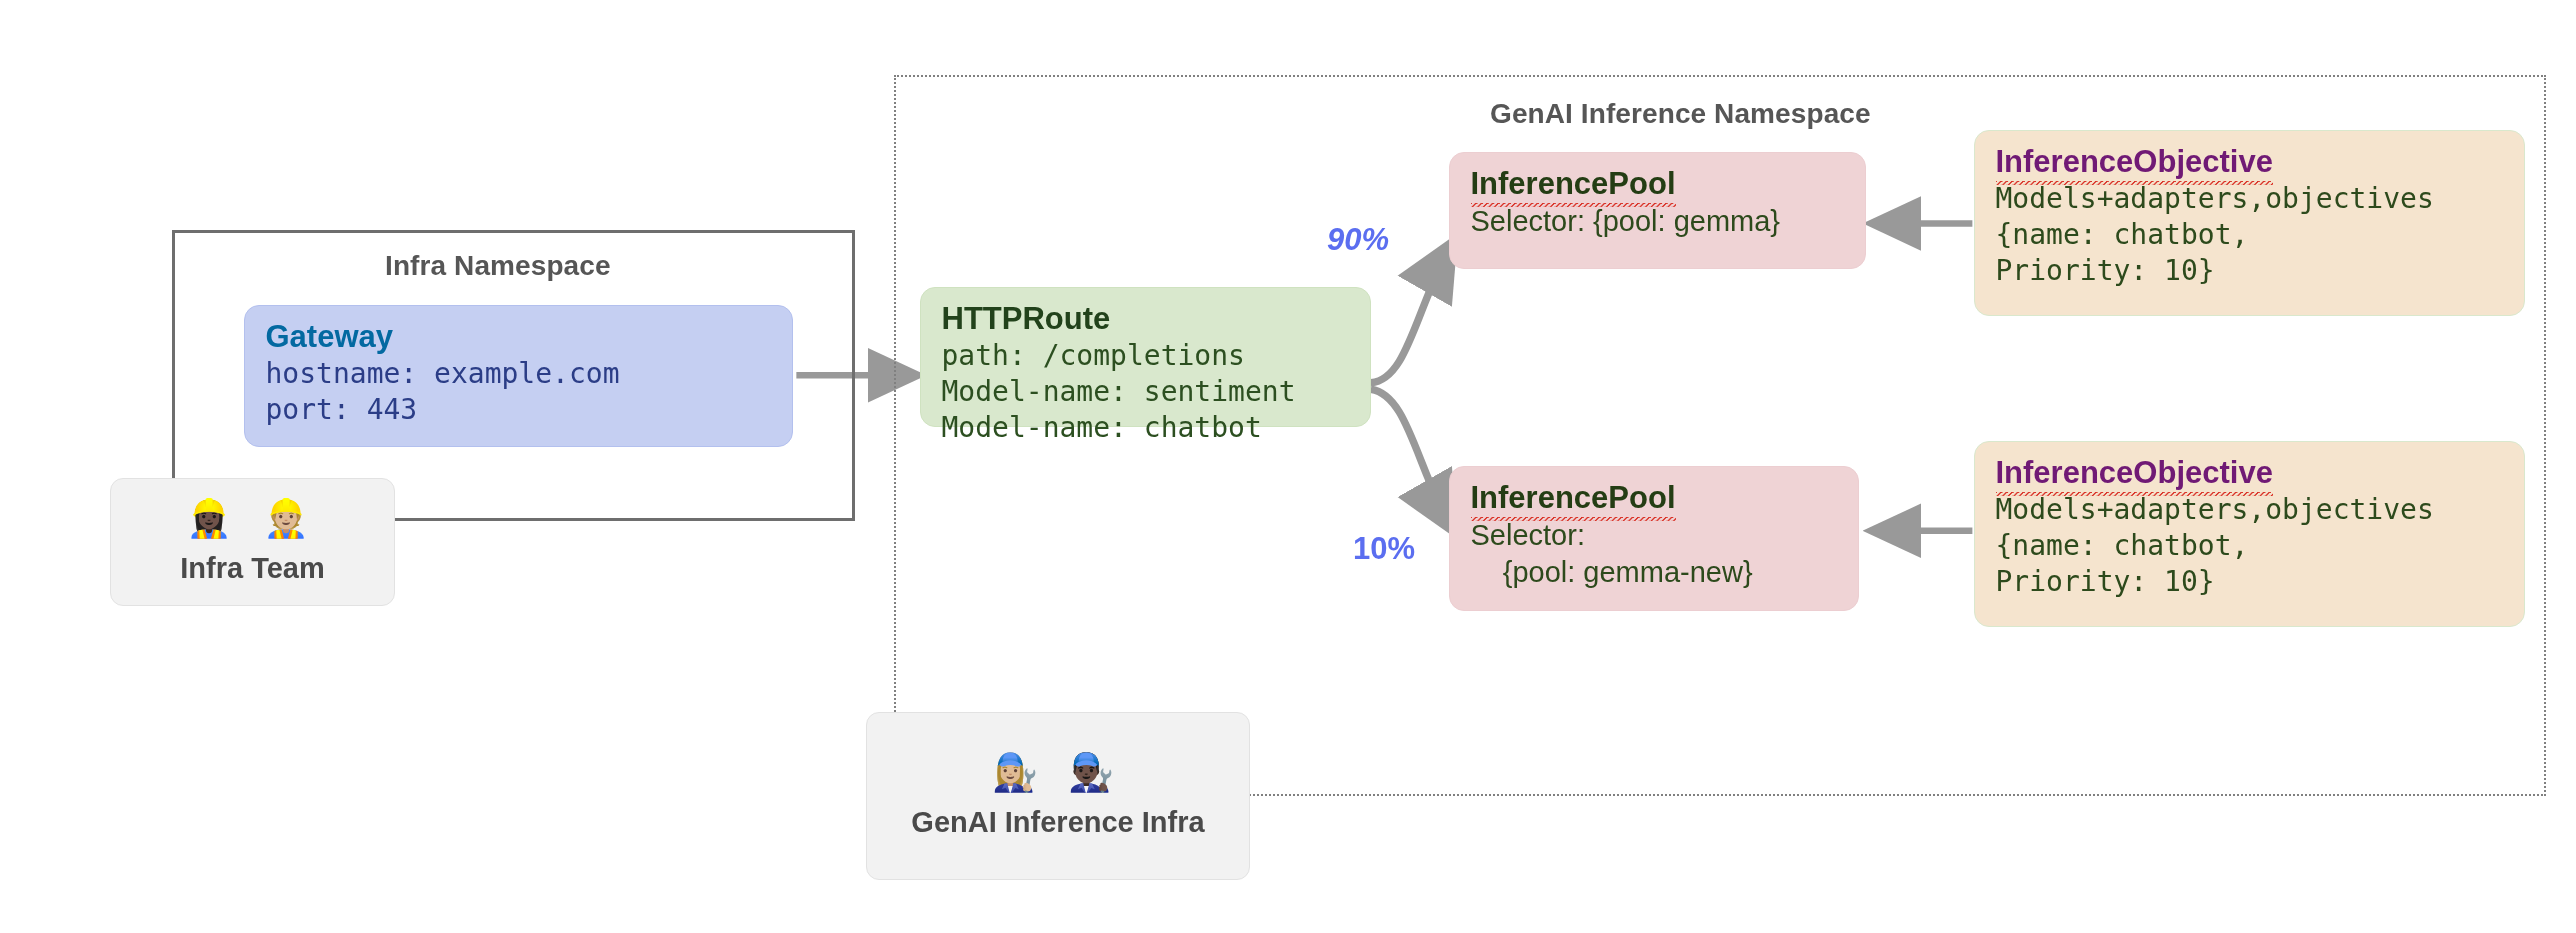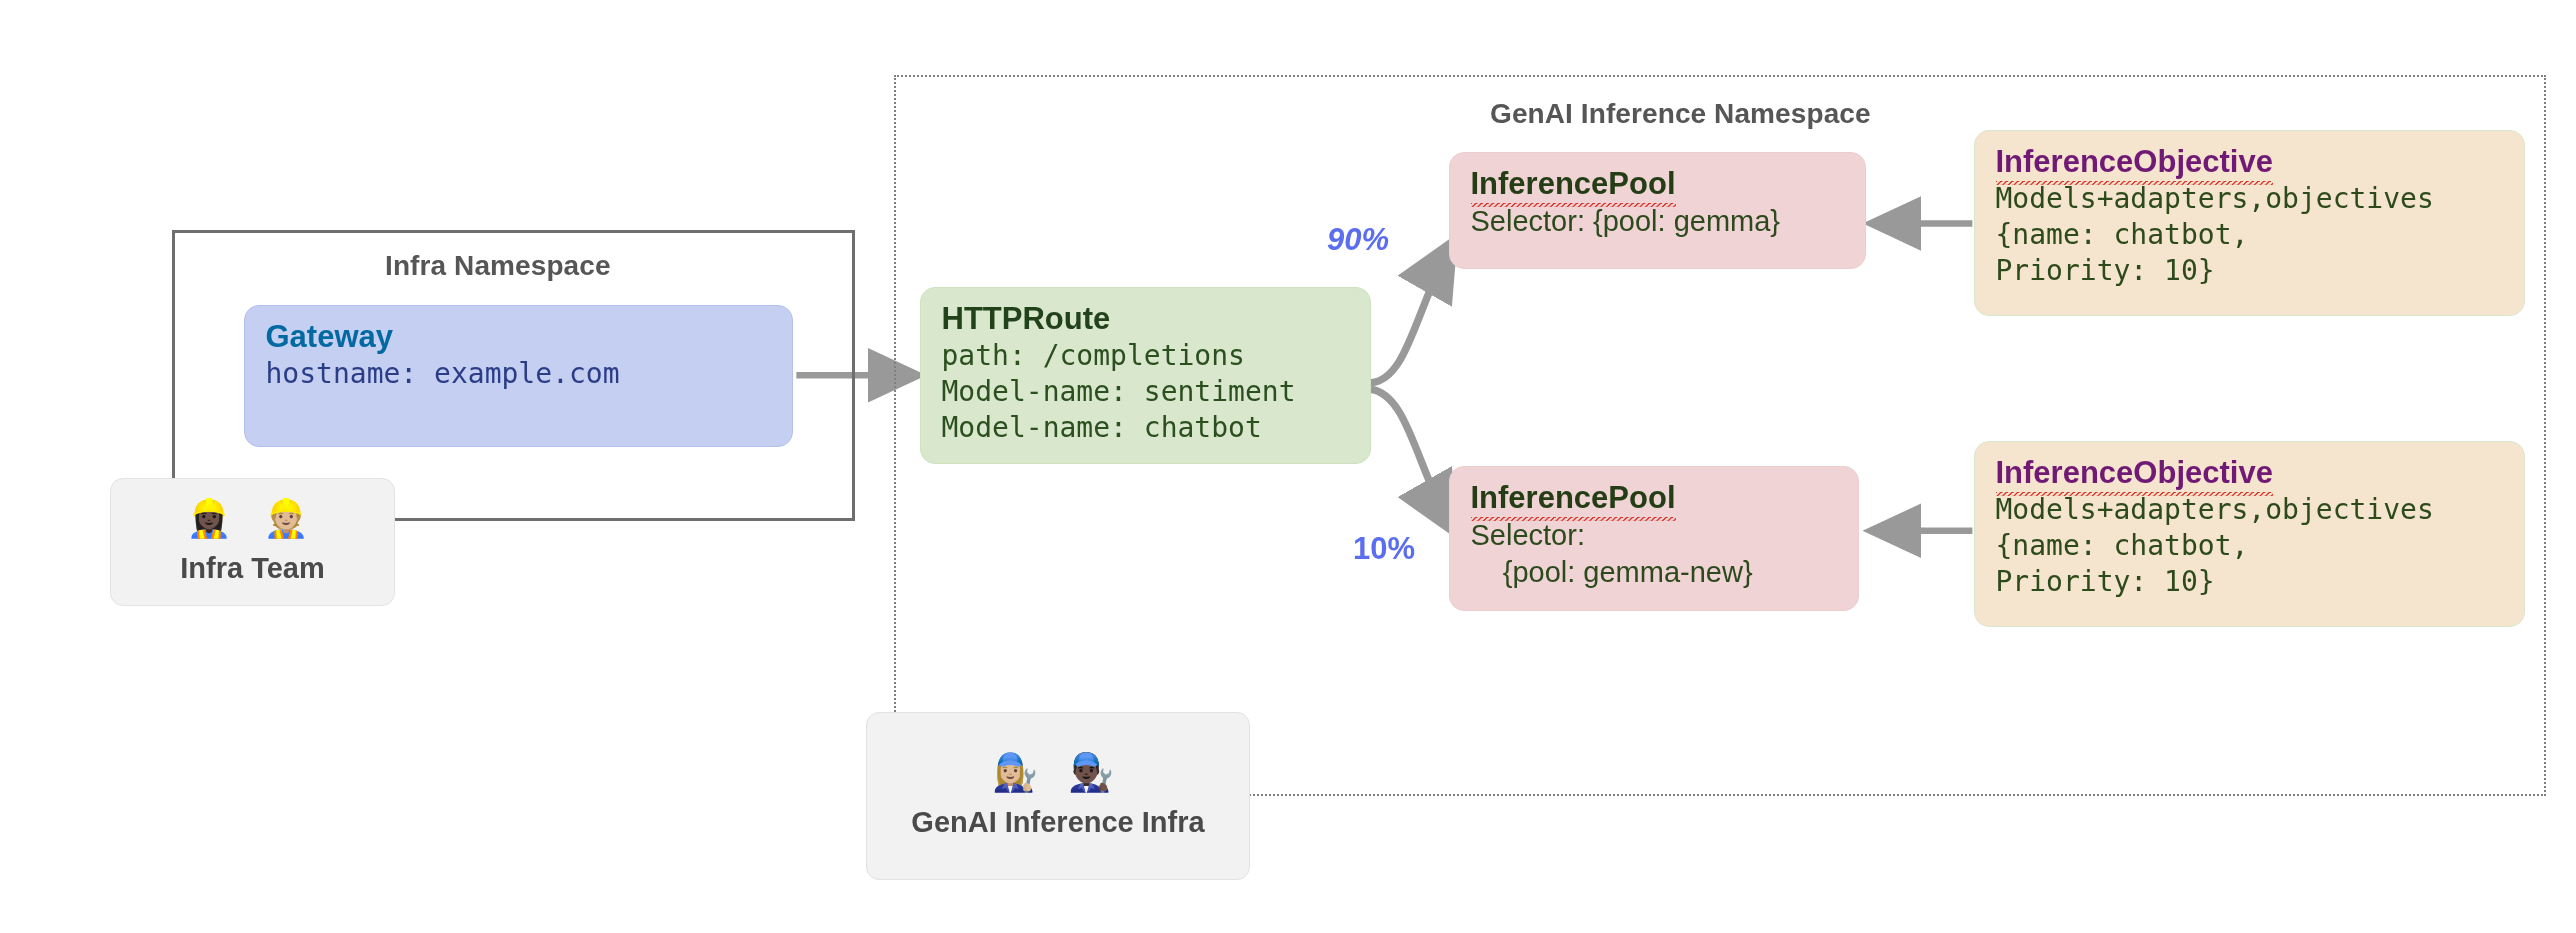--- a/index.html
+++ b/index.html
@@ -182,28 +182,29 @@
 
   <div class="ns-dotted" style="left:894px; top:75px; width:1652px; height:721px;"></div>
   <div class="ns-title" style="left:1490px; top:98px;">GenAI Inference Namespace</div>
 
   <div class="ns-solid" style="left:172px; top:230px; width:683px; height:291px;"></div>
   <div class="ns-title" style="left:385px; top:250px;">Infra Namespace</div>
 
   <div class="node gateway" style="left:244px; top:305px; width:549px; height:142px;">
     <div class="title">Gateway</div>
     <div class="line">hostname: example.com</div>
+    <div class="line">port: 443</div>
   </div>
 
   <div class="team-card" style="left:110px; top:478px; width:285px; height:128px;">
     <div class="team-emojis">👷🏿‍♀️ 👷🏼</div>
     <div class="team-label">Infra Team</div>
   </div>
 
-  <div class="node httproute" style="left:920px; top:287px; width:451px; height:177px;">
+  <div class="node httproute" style="left:920px; top:287px; width:451px; height:140px;">
     <div class="title">HTTPRoute</div>
     <div class="line">path: /completions</div>
     <div class="line">Model-name: sentiment</div>
     <div class="line">Model-name: chatbot</div>
   </div>
 
   <div class="pct" style="left:1327px; top:222px;font-style:italic;">90%</div>
   <div class="pct" style="left:1353px; top:531px;">10%</div>
 
   <div class="node pool" style="left:1449px; top:152px; width:417px; height:117px;">

